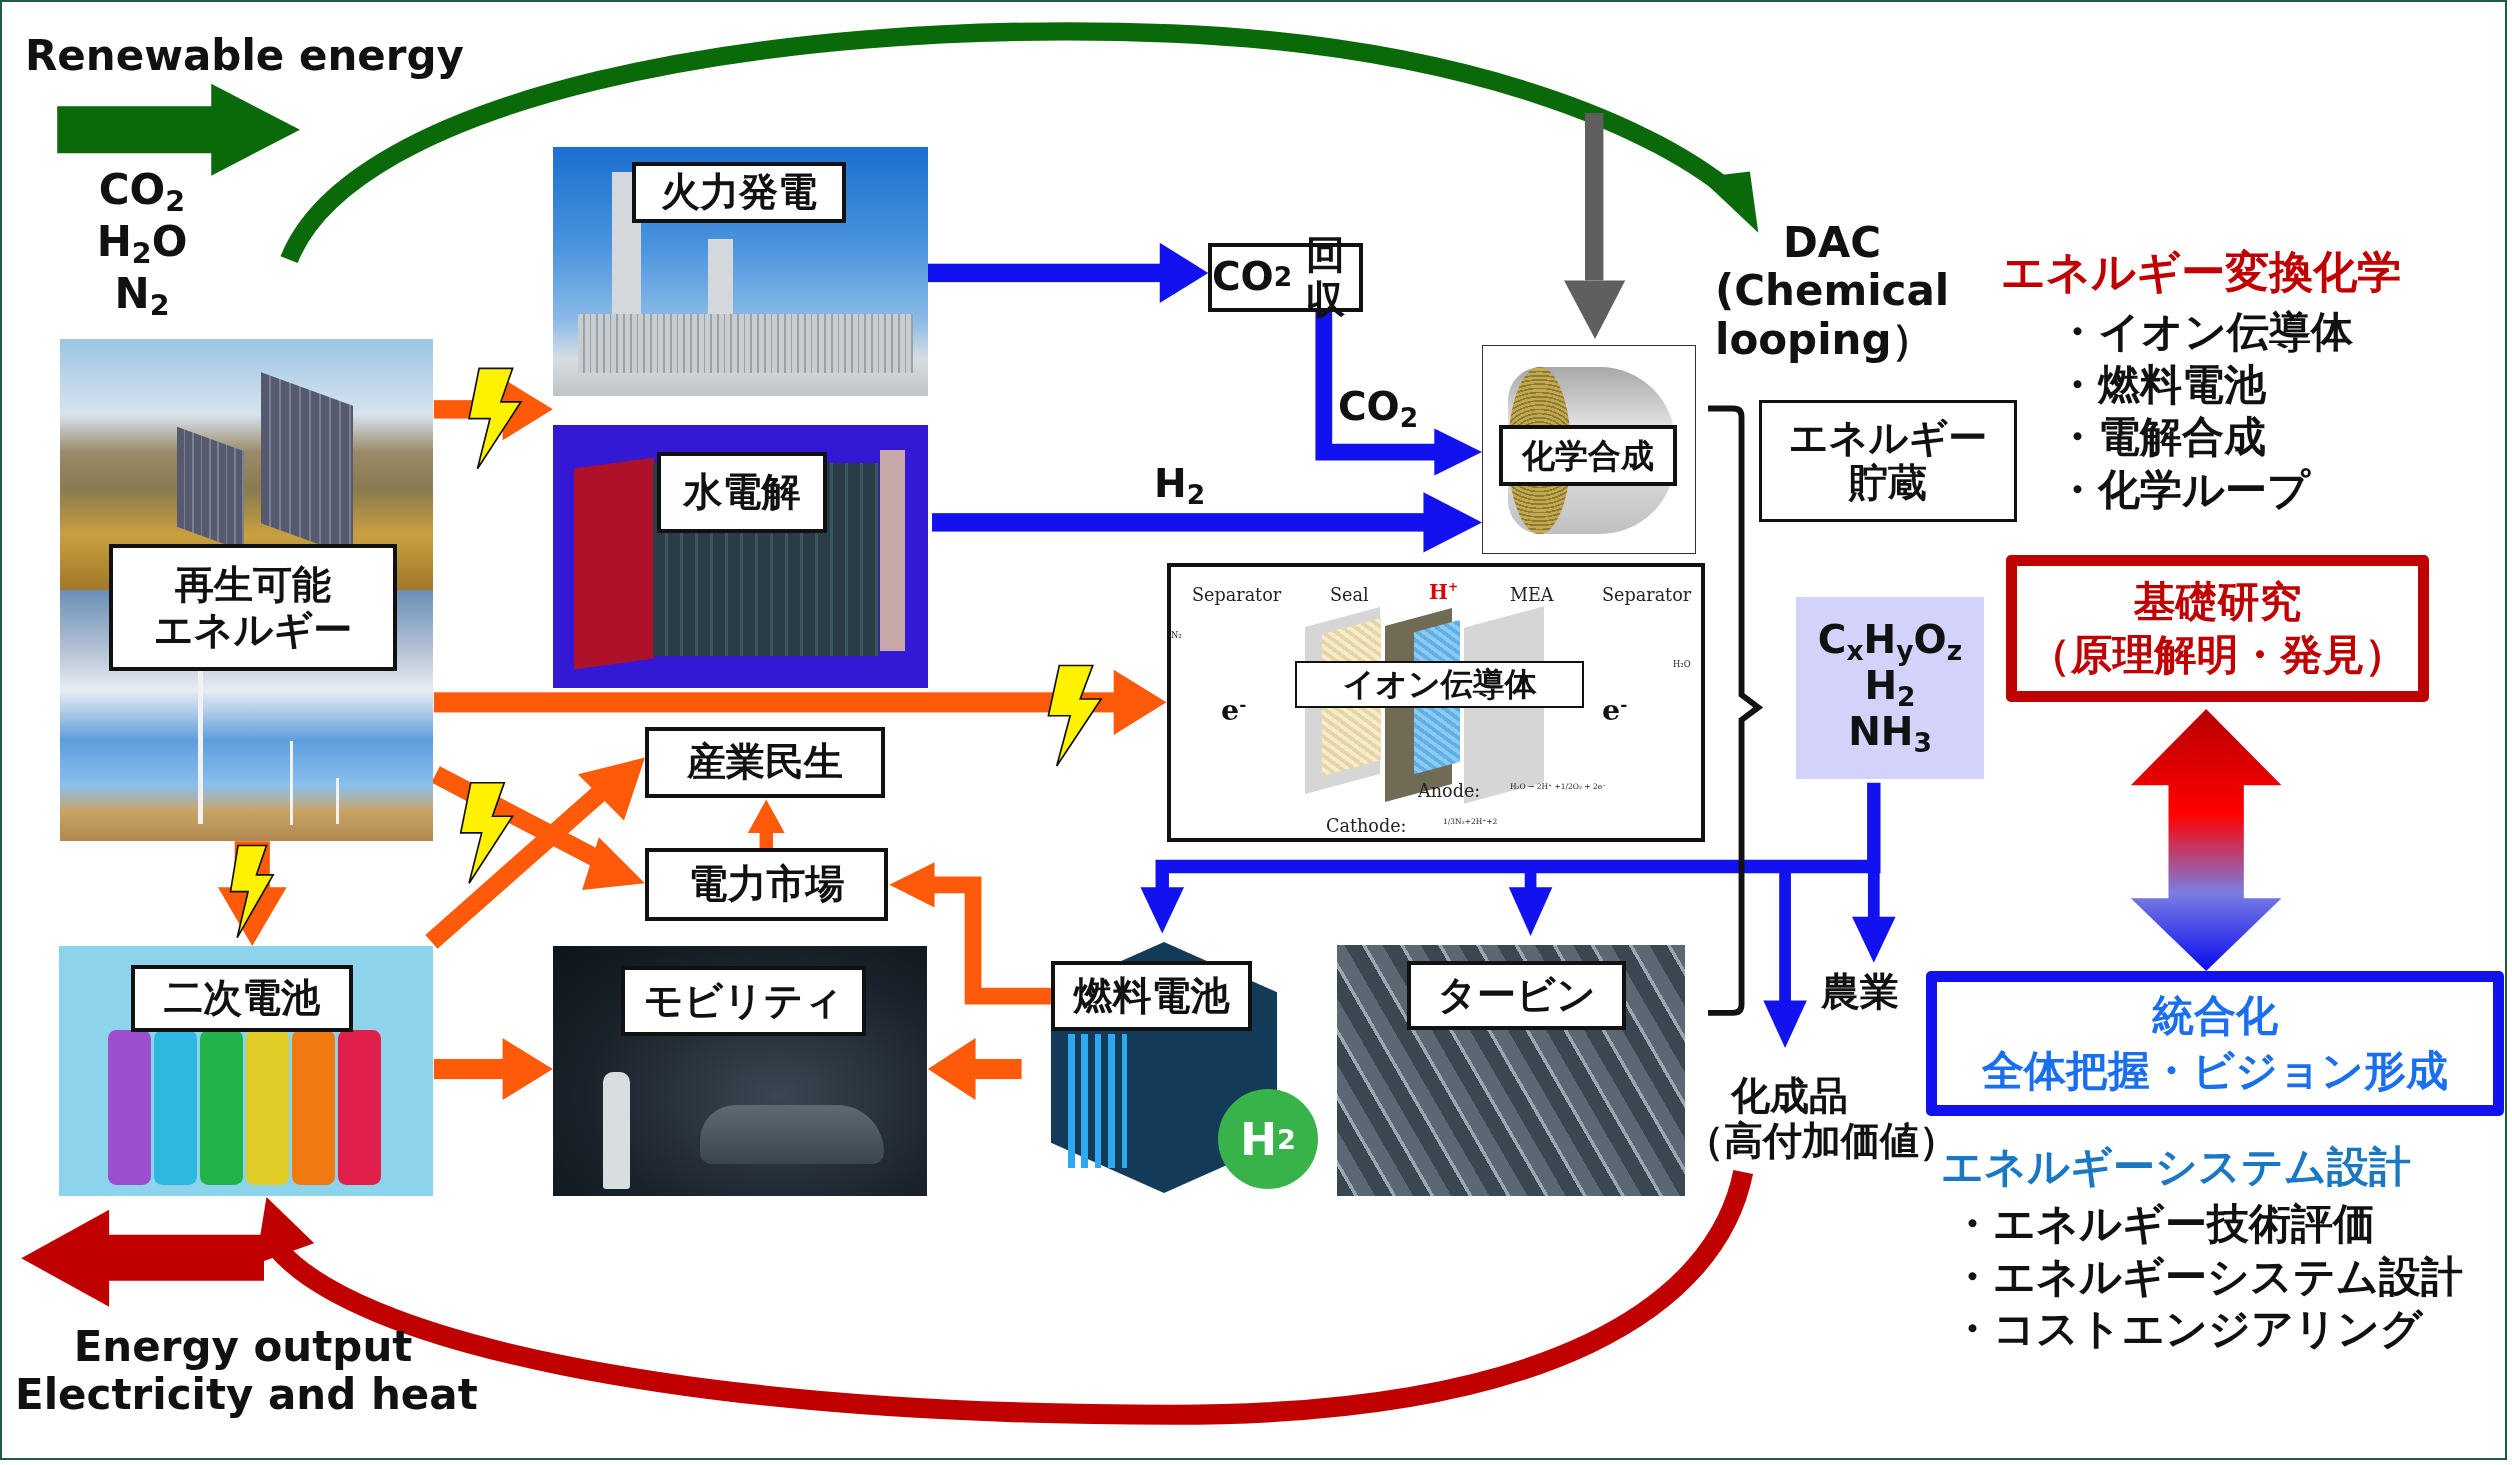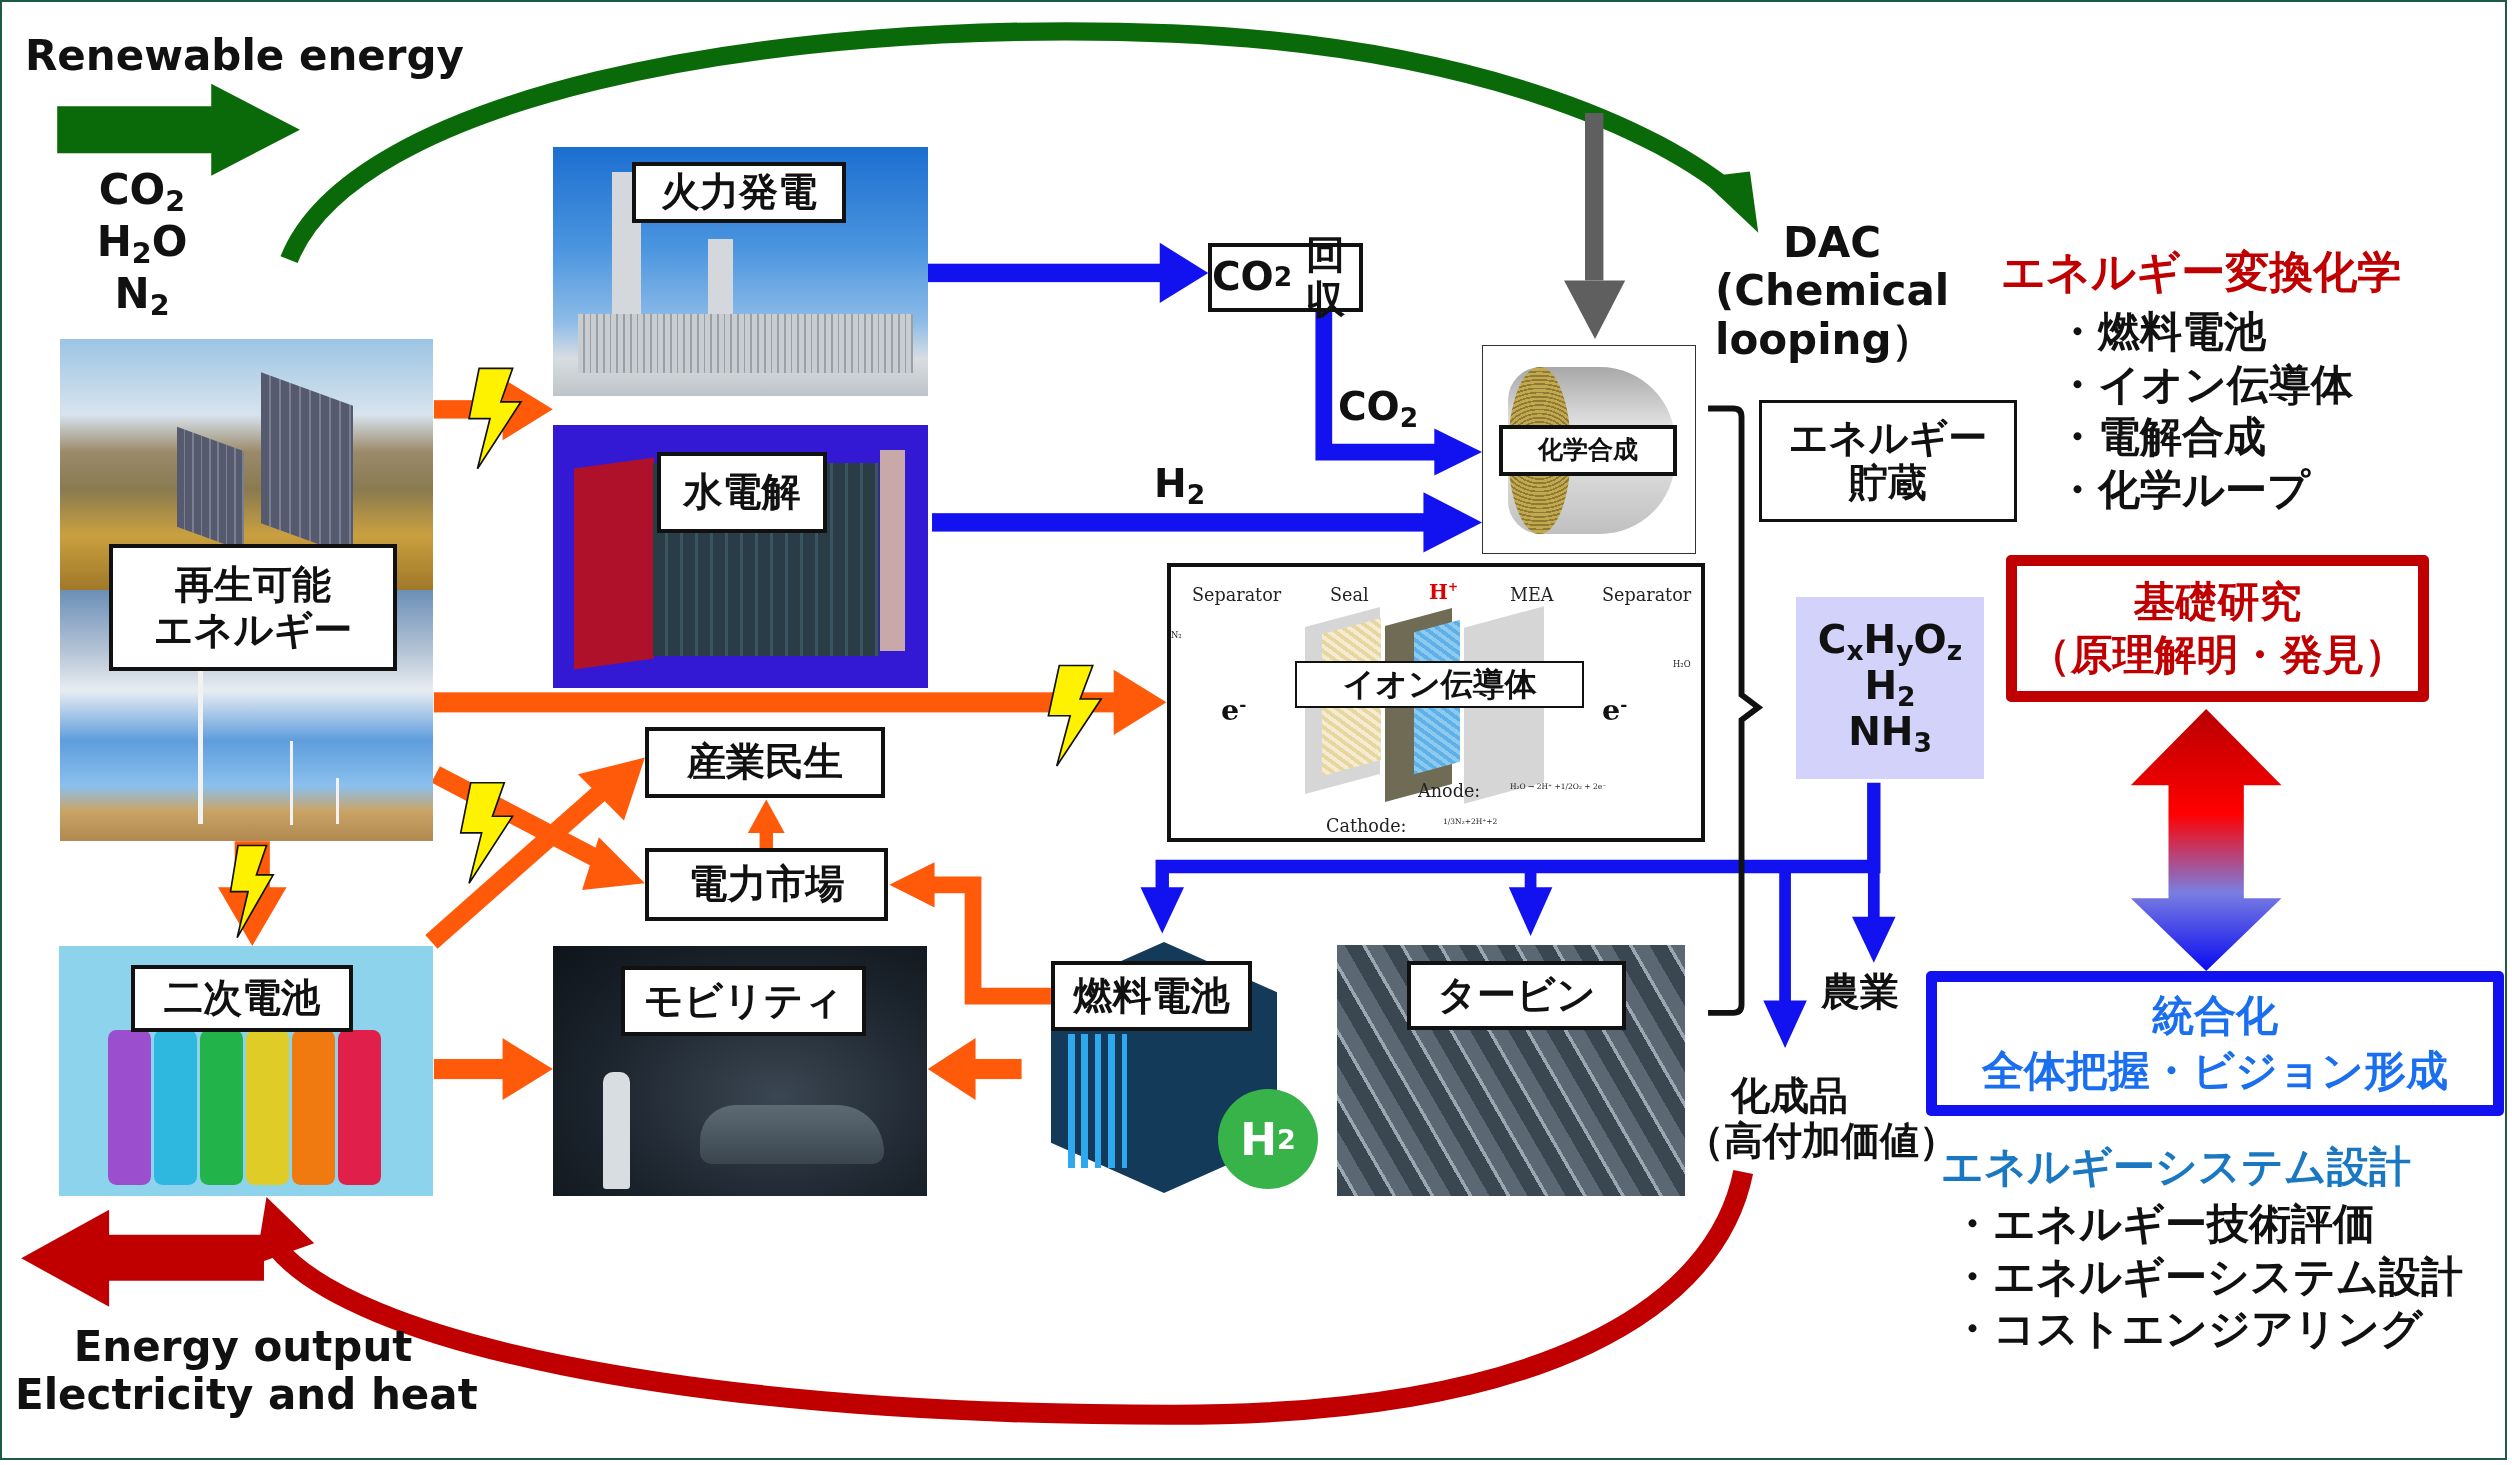--- a/index.html
+++ b/index.html
@@ -135,21 +135,21 @@
     <sub>2</sub>
     <span>回収</span>
 </div>
 <div class="txt" style="left:1338px;top:385px;font-size:39px;"><span>CO</span><sub>2</sub></div>
 <div class="txt" style="left:1154px;top:462px;font-size:39px;"><span>H</span><sub>2</sub></div>
 
 <div class="img" style="left:1482px;top:345px;width:214px;height:209px;background:#fff;border:1.7px solid #333;box-sizing:border-box;">
   <div class="abs" style="left:25px;top:21px;width:167px;height:167px;border-radius:33px 75px 75px 33px;background:linear-gradient(180deg,#a8a8a8,#eaeaea 40%,#c0c0c0);"></div>
   <div class="abs" style="left:25px;top:21px;width:63px;height:167px;border-radius:50%;background:repeating-radial-gradient(circle,#c2a850 0 2.5px,#8e7a30 2.5px 4.2px);"></div>
 </div>
-<div class="lbl" style="left:1499px;top:425px;width:178px;height:51px;font-size:25px;">化学合成</div>
+<div class="lbl" style="left:1499px;top:425px;width:178px;height:61px;font-size:33px;">化学合成</div>
 
 <div class="txt" style="left:1715px;top:219px;font-size:42px;text-align:center;">
   <div style="text-align:center;">DAC</div>
   <div>(Chemical</div>
   <div style="text-align:left;">looping）</div>
 </div>
 
 <div class="lbl" style="left:1759px;top:400px;width:258px;height:122px;font-size:39px;flex-direction:column;border-width:3.3px;">
   <div>エネルギー</div>
   <div>貯蔵</div>
@@ -220,22 +220,22 @@
   <div>（高付加価値）</div>
 </div>
 
 <div class="txt" style="left:15px;top:1323px;font-size:42px;text-align:center;width:456px;">
   <div>Energy output</div>
   <div>Electricity and heat</div>
 </div>
 
 <div class="txt" style="left:2001px;top:247px;font-size:44px;color:#c00000;">エネルギー変換化学</div>
 <div class="txt list" style="left:2056px;top:306px;font-size:42px;">
+  <div>・イオン伝導体</div>
   <div>・燃料電池</div>
-  <div>・イオン伝導体</div>
   <div>・電解合成</div>
   <div>・化学ループ</div>
 </div>
 <div class="abs" style="left:2006px;top:555px;width:423px;height:147px;border:11.7px solid #c00000;border-radius:5px;box-sizing:border-box;display:flex;flex-direction:column;align-items:center;justify-content:center;font-weight:bold;font-size:42px;color:#c00000;line-height:1.25;background:#fff;">
   <div>基礎研究</div>
   <div>（原理解明・発見）</div>
 </div>
 <div class="abs" style="left:1926px;top:971px;width:578px;height:145px;border:11.7px solid #1212f0;border-radius:5px;box-sizing:border-box;display:flex;flex-direction:column;align-items:center;justify-content:center;font-weight:bold;font-size:42px;color:#1a6ef0;line-height:1.3;background:#fff;">
   <div>統合化</div>
   <div>全体把握・ビジョン形成</div>

